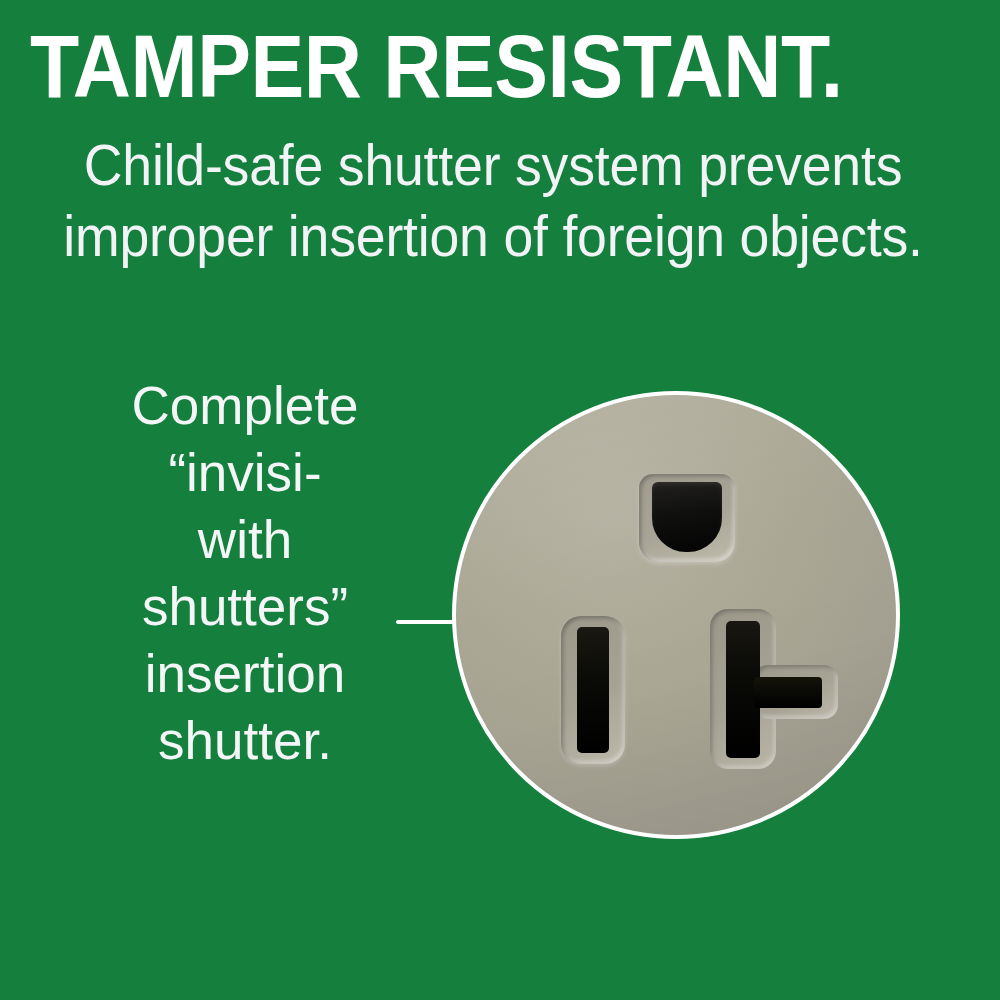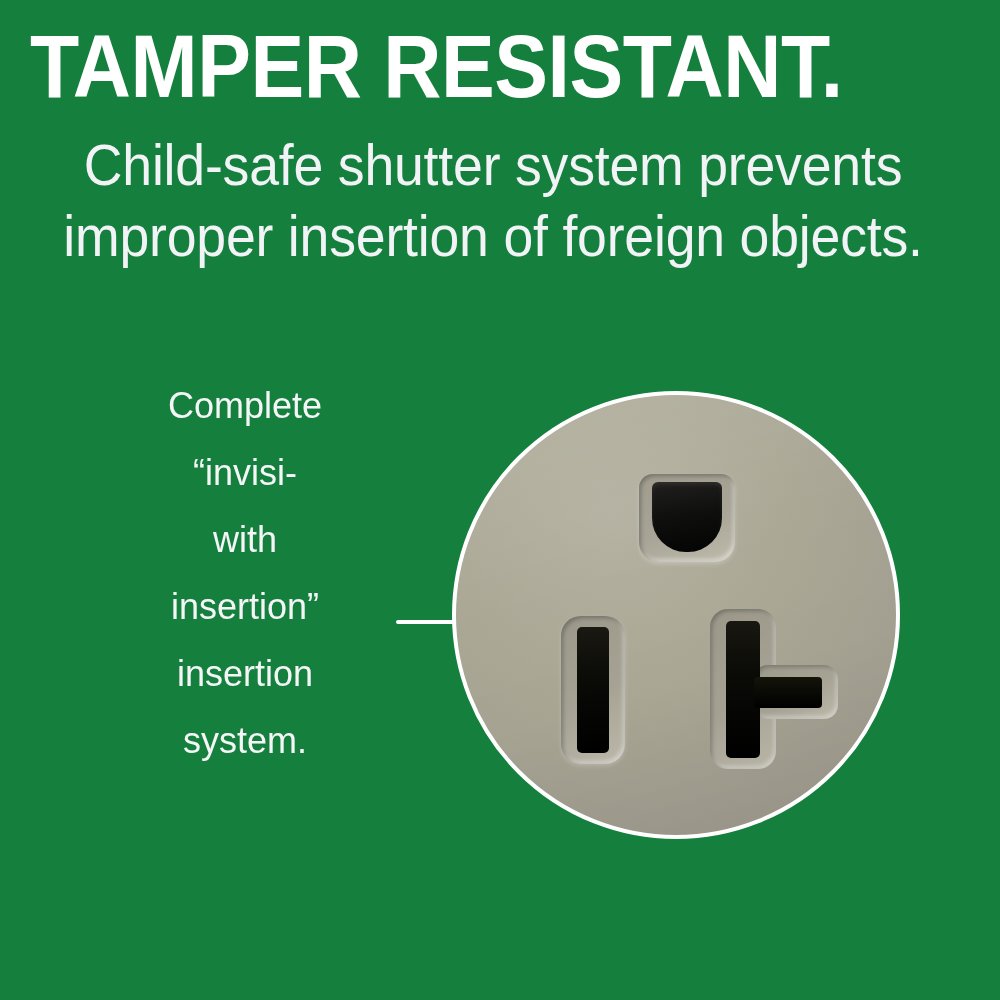--- a/index.html
+++ b/index.html
@@ -60,21 +60,21 @@
   
   .caption {
     position: absolute;
     left: 75px;
     top: 372px;
     width: 340px;
     text-align: center;
     color: #f4f5f7;
     font-family: "Liberation Sans", sans-serif;
     font-weight: 300;
-    font-size: 36px;
+    font-size: 53px;
     line-height: 67px;
     letter-spacing: 0px;
   }
   .caption .cline { display: block; white-space: nowrap; }
 
   
   .leader {
     position: absolute;
     left: 396px;
     top: 620px;
@@ -219,23 +219,23 @@
 
   <div class="subhead">
     <span class="line">Child-safe shutter system prevents</span>
     <span class="line">improper insertion of foreign objects.</span>
   </div>
 
   <div class="caption">
     <span class="cline">Complete</span>
     <span class="cline">“invisi-</span>
     <span class="cline">with</span>
-    <span class="cline">insertion”</span>
+    <span class="cline">shutters”</span>
     <span class="cline">insertion</span>
-    <span class="cline">system.</span>
+    <span class="cline">shutter.</span>
   </div>
 
   <div class="leader"></div>
 
   <div class="outlet-circle">
 
     <div class="ground-recess">
       <div class="ground-hole"></div>
     </div>
 

